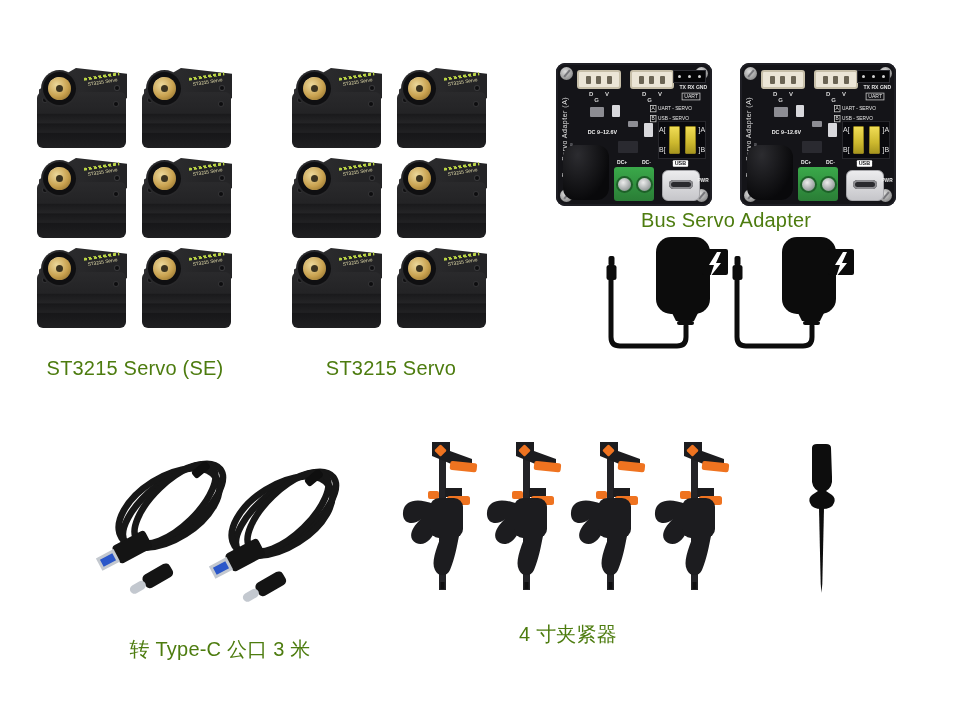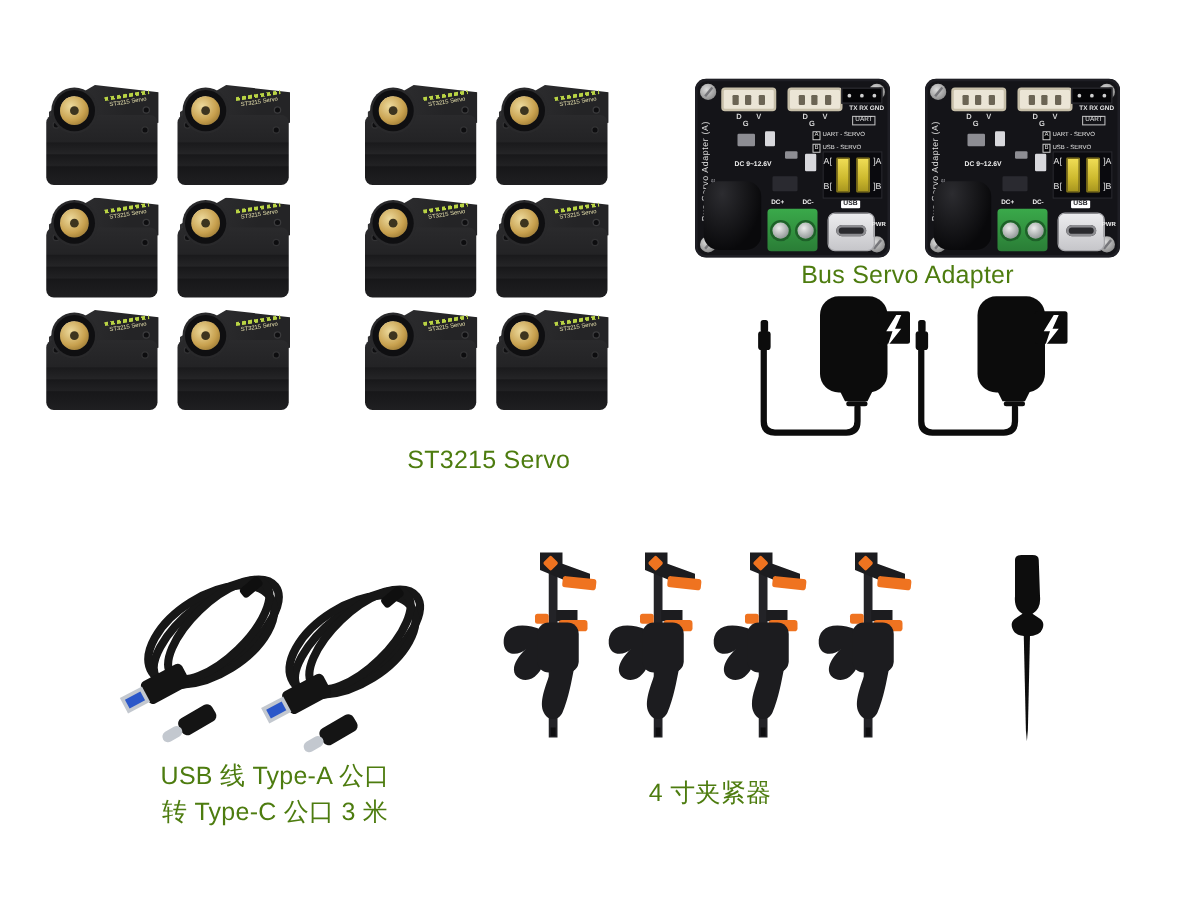--- a/index.html
+++ b/index.html
@@ -223,20 +223,21 @@
     <div class="servo" style="left:105px;top:180px">
       <div class="servo-top"></div>
       <div class="servo-body"></div>
       <div class="servo-sticker">
         <span class="sticker-strip"></span>
         <span class="sticker-model">ST3215 Servo</span>
       </div>
       <div class="servo-shaft"></div>
     </div>
   </div>
+  <div class="caption" style="left:30px;top:357px;width:210px;">ST3215 Servo (SE)</div>
 
   <div class="servo-grid" style="left:288px;top:66px;">
     <div class="servo" style="left:0px;top:0px">
       <div class="servo-top"></div>
       <div class="servo-body"></div>
       <div class="servo-sticker">
         <span class="sticker-strip"></span>
         <span class="sticker-model">ST3215 Servo</span>
       </div>
       <div class="servo-shaft"></div>
@@ -482,21 +483,20 @@
     <g transform="rotate(-28 38 108)">
       <rect x="30" y="98" width="37" height="20" rx="4" fill="#141414"></rect>
       <rect x="11" y="101" width="20" height="14" fill="#c3c8cf"></rect>
       <rect x="14" y="104" width="14" height="8" fill="#2b57c9"></rect>
     </g>
     <g transform="rotate(-30 70 134)">
       <rect x="58" y="126" width="31" height="15" rx="5" fill="#141414"></rect>
       <rect x="42" y="129" width="17" height="9" rx="4.5" fill="#c3c8cf"></rect>
     </g>
   </svg>
-  <div class="caption" style="left:60px;top:607px;width:320px;">USB 线 Type-A 公口</div>
   <div class="caption" style="left:60px;top:636px;width:320px;">转 Type-C 公口 3 米</div>
 
   <svg class="svg-item" style="left:400px;top:438px;" width="84" height="162" viewBox="0 0 84 162">
     <rect x="39" y="12" width="7" height="140" fill="#232327"></rect>
     <rect x="40.5" y="144" width="4" height="7" fill="#0e0e10"></rect>
     <path d="M32,4 h18 v9 l22,8 v9 h-11 L32,18 Z" fill="#1c1c1f"></path>
     <rect x="36" y="8" width="9" height="9" rx="1.5" transform="rotate(45 40.5 12.5)" fill="#ef7320"></rect>
     <rect x="50" y="24" width="27" height="9" rx="2.5" fill="#ef7320" transform="rotate(6 63 28)"></rect>
     <rect x="28" y="53" width="11" height="8" rx="2" fill="#ef7320"></rect>
     <rect x="45" y="50" width="17" height="9" fill="#1c1c1f"></rect>

